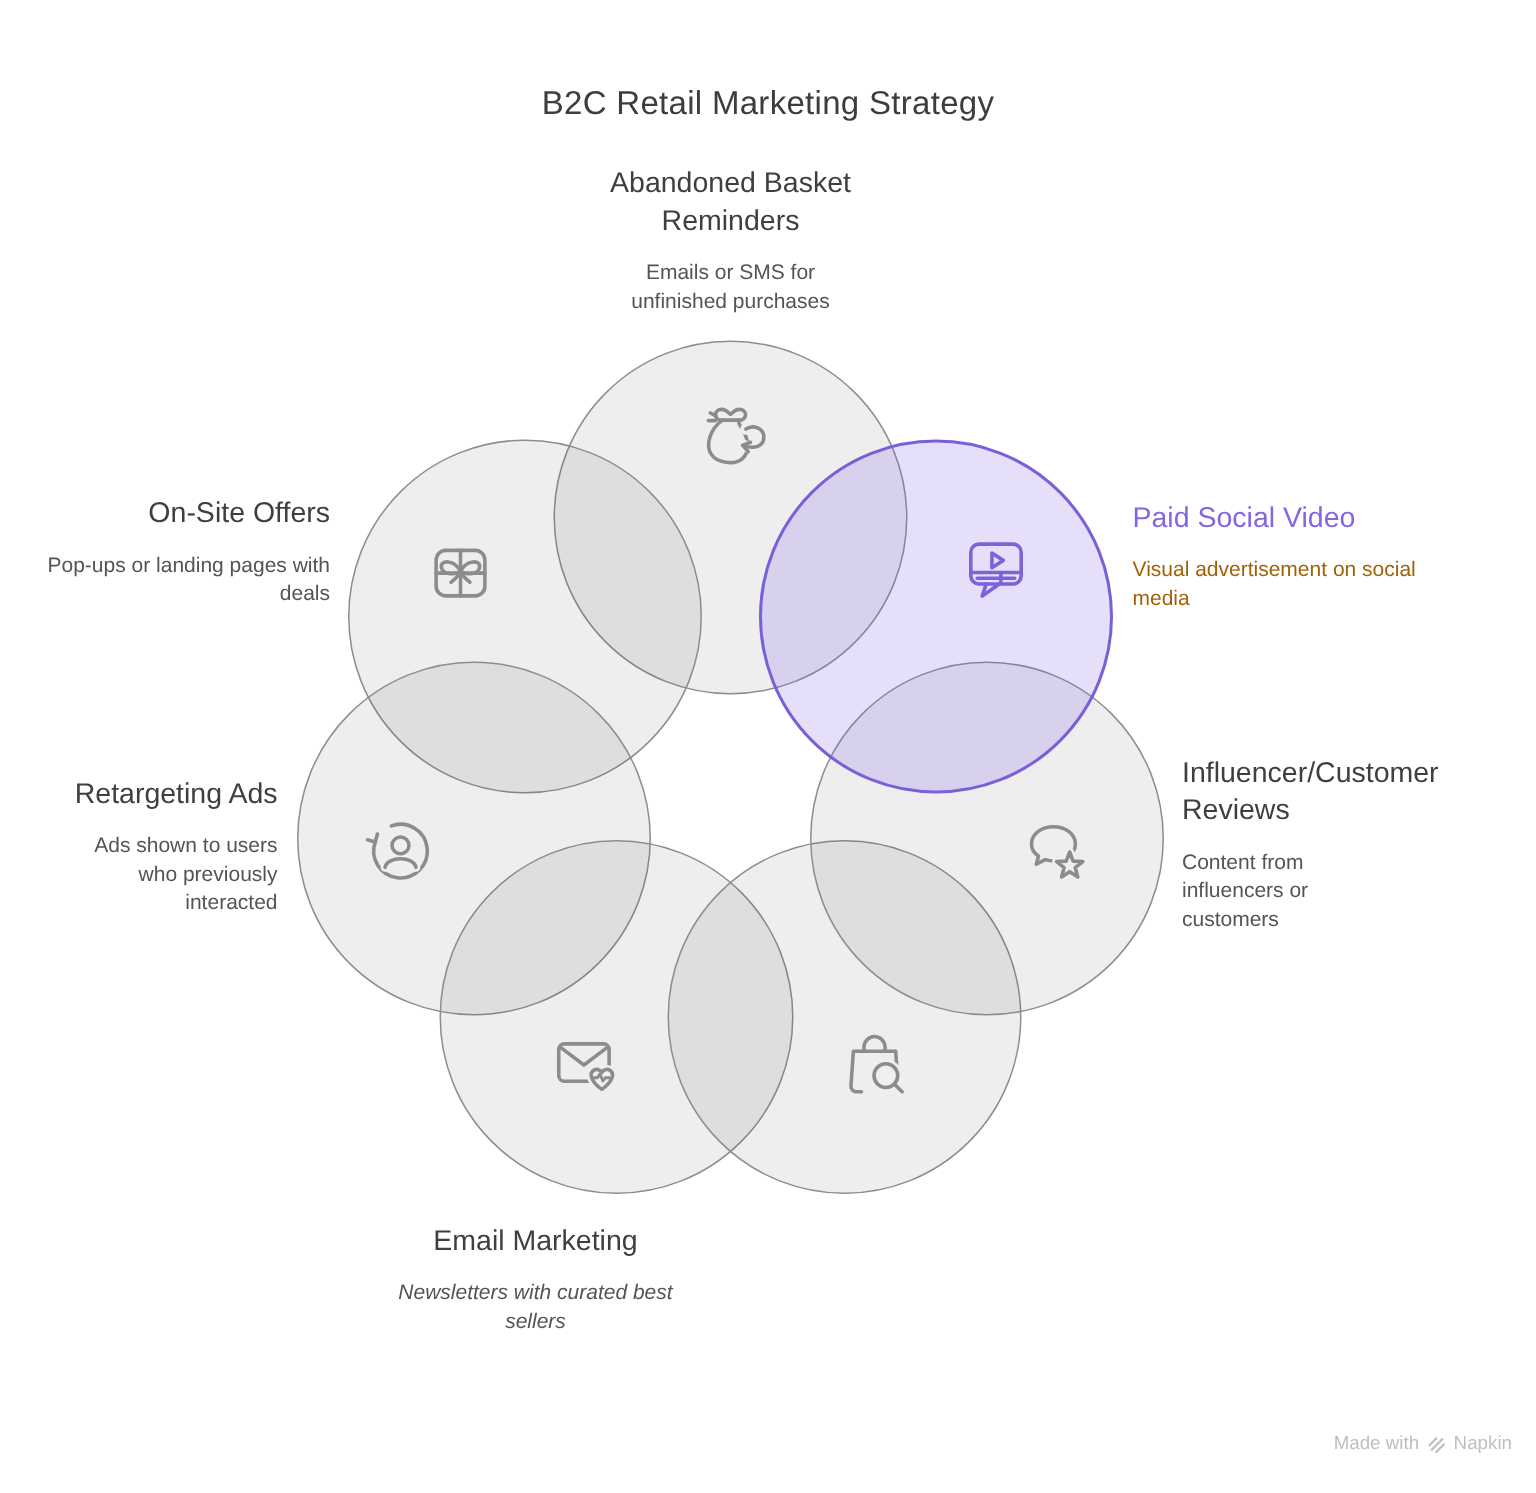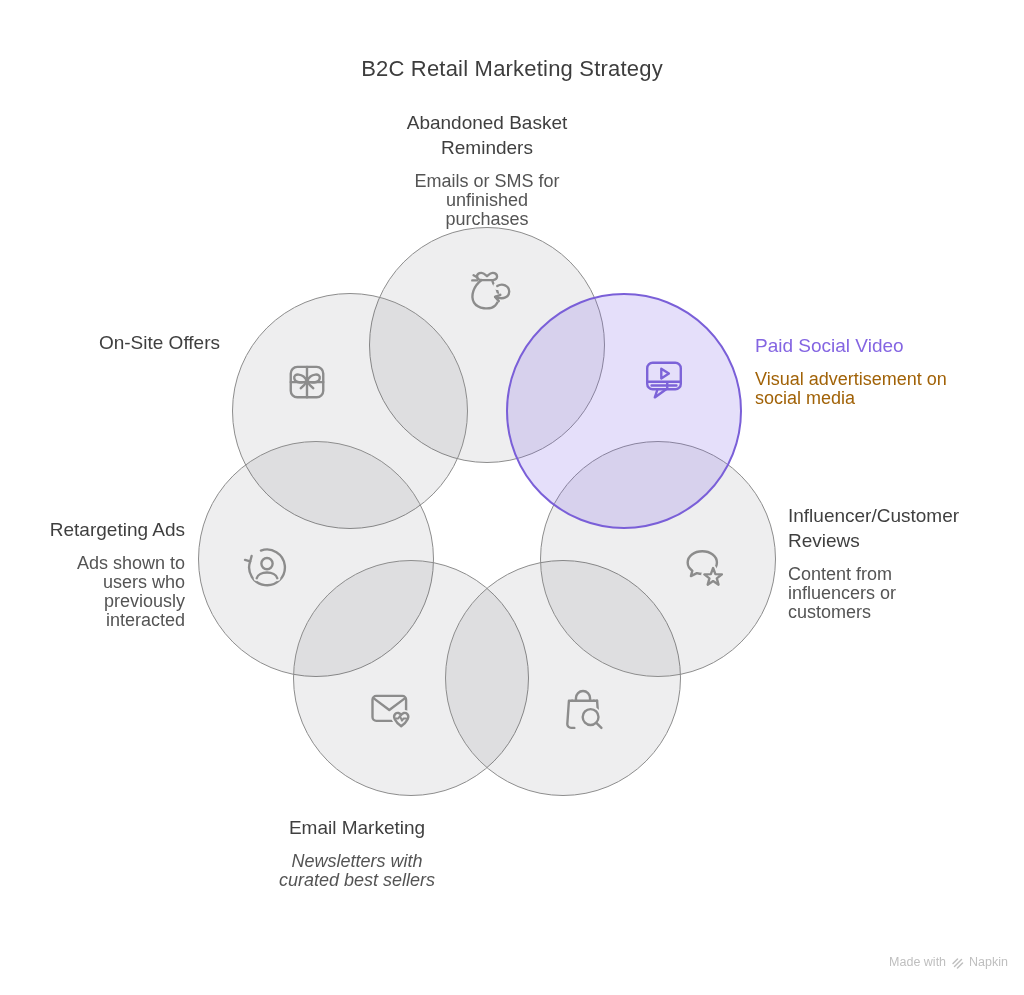--- a/index.html
+++ b/index.html
@@ -19,21 +19,21 @@
     border:2px solid #7a5fd8;background:rgba(124,96,232,0.20);z-index:2;
   }
   .node-icon{position:absolute;width:52px;height:52px;z-index:3;}
   .node-icon svg{width:100%;height:100%;display:block;}
   .ic{stroke:#8c8c8c;stroke-width:2.2;fill:none;stroke-linecap:round;stroke-linejoin:round;}
   .ic-purple{stroke:#7c63d8;stroke-width:2.2;fill:none;stroke-linecap:round;stroke-linejoin:round;}
   .casing{stroke:#efefef;fill:#efefef;stroke-width:5.5;stroke-linecap:round;stroke-linejoin:round;}
   .erase{stroke:#efefef;fill:none;stroke-width:7;stroke-linecap:round;stroke-linejoin:round;}
   .node-text{position:absolute;z-index:4;}
   .node-label{font-size:19px;line-height:25px;color:#3f3f3f;font-weight:400;}
-  .node-desc{font-size:18px;line-height:19px;color:#545454;margin-top:12px;}
+  .node-desc{font-size:14px;line-height:19px;color:#545454;margin-top:12px;}
   .t-center{text-align:center;}
   .t-right{text-align:right;}
   .t-left{text-align:left;}
   .purple-text .node-label{color:#8465e2;}
   .purple-text .node-desc{color:#a16207;}
   .watermark{
     position:absolute;right:16px;top:955px;display:flex;align-items:center;gap:5px;
     font-size:12.5px;color:#bfbfbf;z-index:5;
   }
   .watermark svg{display:block;}
@@ -170,20 +170,21 @@
     <div class="node-desc" style="width:185px;margin-left:auto;margin-right:auto;font-style:italic;">Newsletters with curated best sellers</div>
   </div>
 
   <div class="node-text t-right" style="right:839px;top:517px;width:200px;">
     <div class="node-label">Retargeting Ads</div>
     <div class="node-desc" style="width:145px;margin-left:auto;">Ads shown to users who previously interacted</div>
   </div>
 
   <div class="node-text t-right" style="right:804px;top:330px;width:230px;">
     <div class="node-label">On-Site Offers</div>
+    <div class="node-desc" style="width:190px;margin-left:auto;">Pop-ups or landing pages with deals</div>
   </div>
 
   <div class="watermark">
     <span>Made with</span>
     <span>
       <svg width="13" height="13" viewBox="0 0 13 13">
         <g stroke="#bfbfbf" stroke-width="1.5" stroke-linecap="round" fill="none">
           <path d="M2 7.5 L6.5 3"></path>
           <path d="M3.5 10.5 L10.5 3.5"></path>
           <path d="M6.5 12 L11.5 7"></path>

